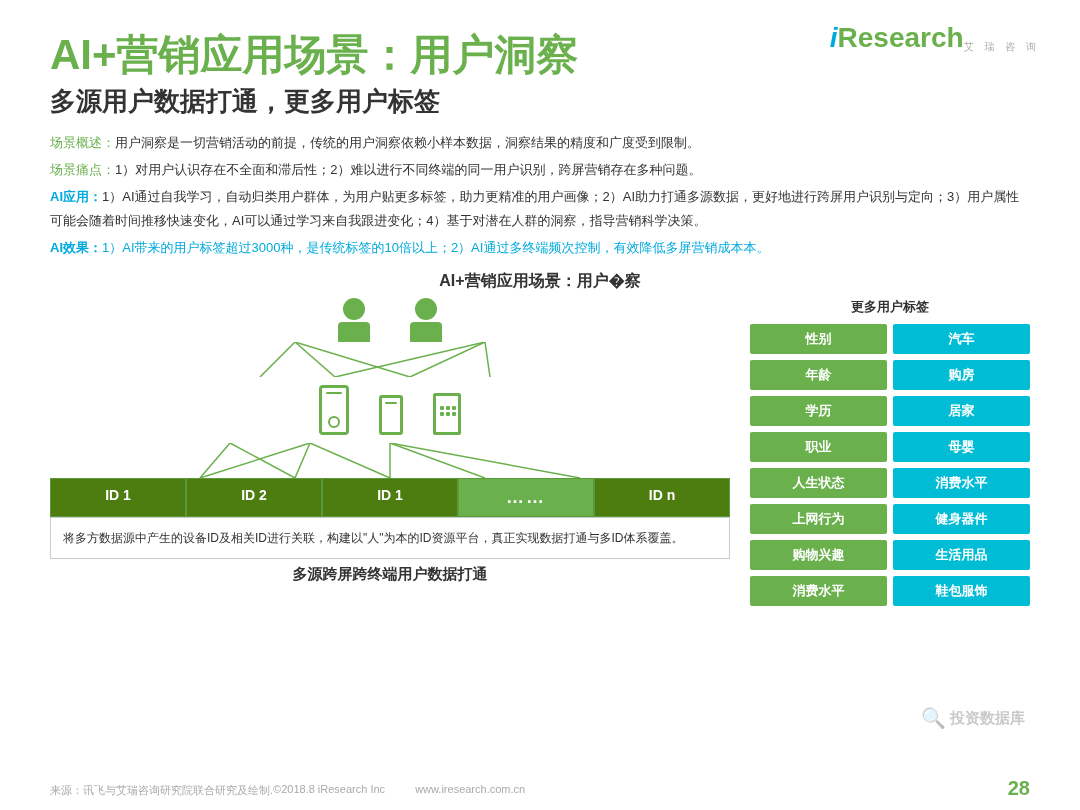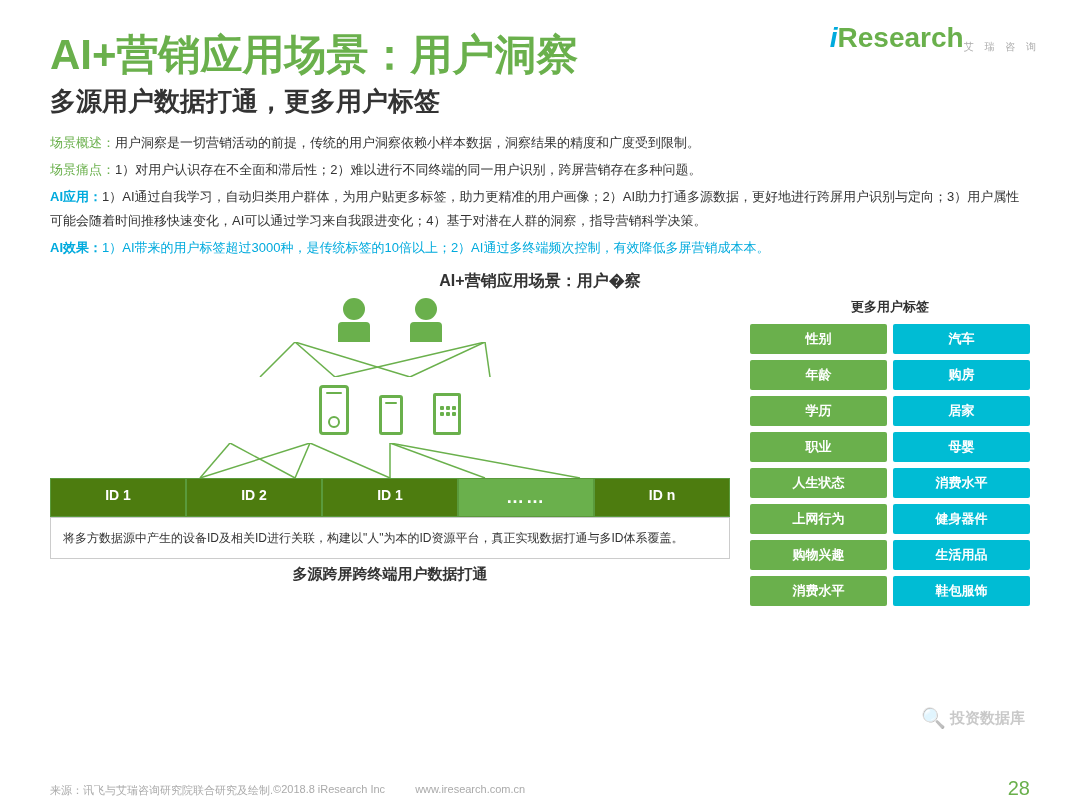--- a/index.html
+++ b/index.html
@@ -219,21 +219,21 @@
       position: absolute;
       bottom: 12px;
       left: 50px;
       right: 50px;
       display: flex;
       font-size: 11px;
       color: #aaa;
     }
     .page-num {
       font-size: 20px;
-      font-weight: normal;
+      font-weight: bold;
       color: #6ab04c;
     }
     .diagram-wrapper {
       display: flex;
       flex-direction: column;
       align-items: center;
       width: 100%;
     }
     .lines-container {
       width: 100%;

